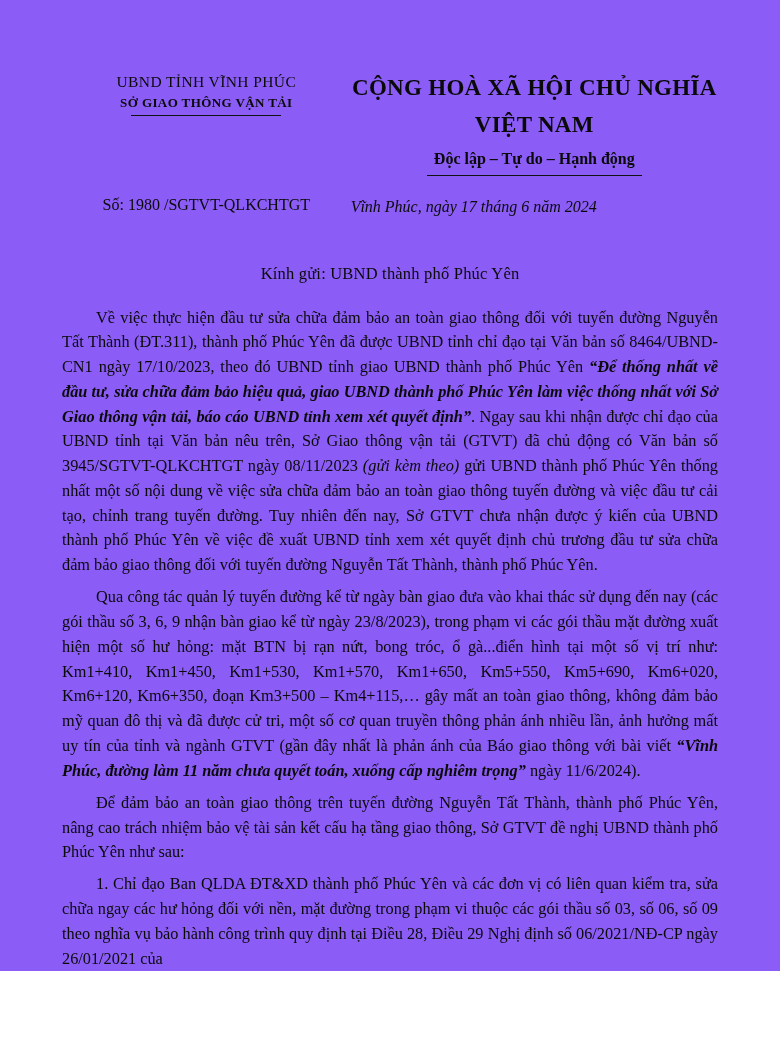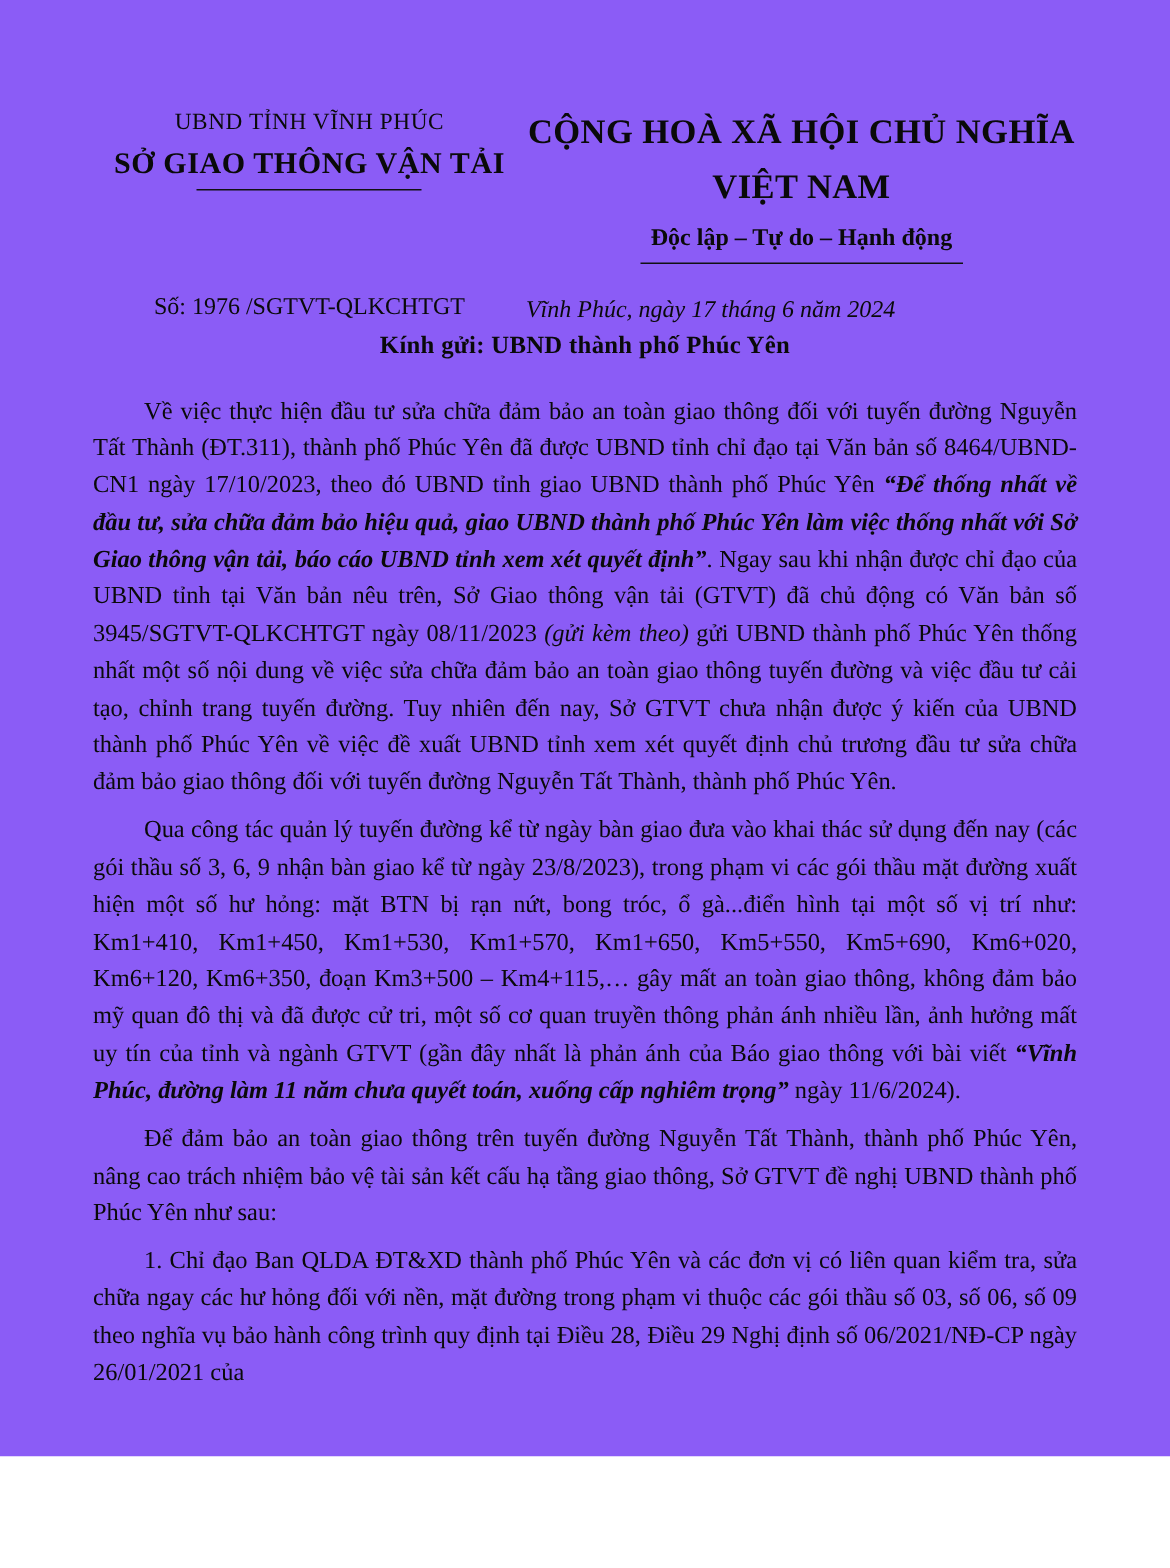--- a/index.html
+++ b/index.html
@@ -35,21 +35,21 @@
     width: 56%;
     text-align: center;
     padding-top: 12px;
   }
   .org-line {
     font-size: 15.5px;
     letter-spacing: 0.4px;
     line-height: 1.5;
   }
   .org-line-2 {
-    font-size: 20px;
+    font-size: 13px;
     font-weight: bold;
     letter-spacing: 0.4px;
     line-height: 1.6;
   }
   .nation-line {
     font-size: 23px;
     font-weight: bold;
     letter-spacing: 0.3px;
     line-height: 1.6;
   }
@@ -92,24 +92,24 @@
     line-height: 1.6;
   }
   .vv {
     font-size: 14.5px;
     line-height: 1.55;
     margin-top: 12px;
     padding: 0 14px;
     text-align: center;
   }
   .recipient {
+    margin-top: 44px;
     text-align: center;
     font-size: 16.5px;
     letter-spacing: 0.2px;
-    font-weight: bold;
   }
   .body {
     margin-top: 22px;
     font-size: 16.3px;
     line-height: 1.52;
     text-align: justify;
   }
   .body p {
     margin: 0 0 0.45em 0;
     text-indent: 34px;
@@ -135,21 +135,21 @@
     </div>
     <div class="header-right">
       <div class="nation-line">CỘNG HOÀ XÃ HỘI CHỦ NGHĨA VIỆT NAM</div>
       <div class="nation-sub">Độc lập – Tự do – Hạnh động</div>
       <div class="rule rule-right"></div>
     </div>
   </div>
 
   <div class="subheader">
     <div class="subheader-left">
-      <div class="docnum">Số:  1976  /SGTVT-QLKCHTGT</div>
+      <div class="docnum">Số:  1980  /SGTVT-QLKCHTGT</div>
     </div>
     <div class="subheader-right">
       <div class="place-date">Vĩnh Phúc, ngày 17 tháng 6 năm 2024</div>
     </div>
   </div>
 
   <div class="recipient">Kính gửi:  UBND thành phố Phúc Yên</div>
 
   <div class="body">
 

